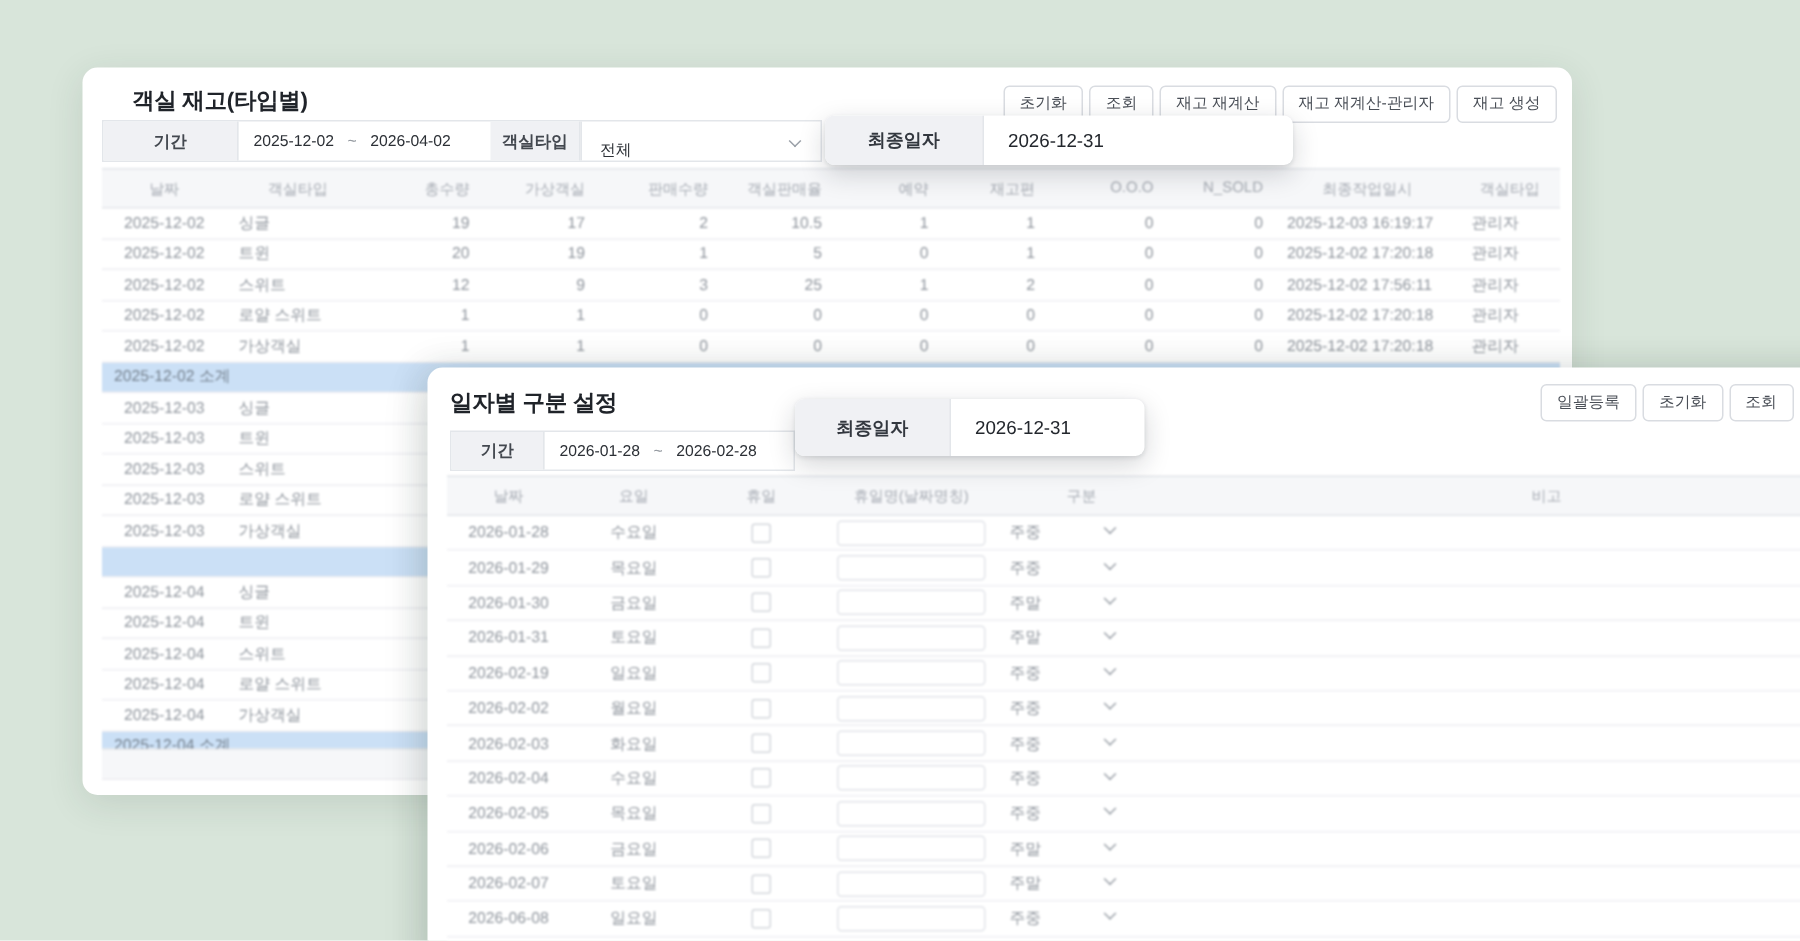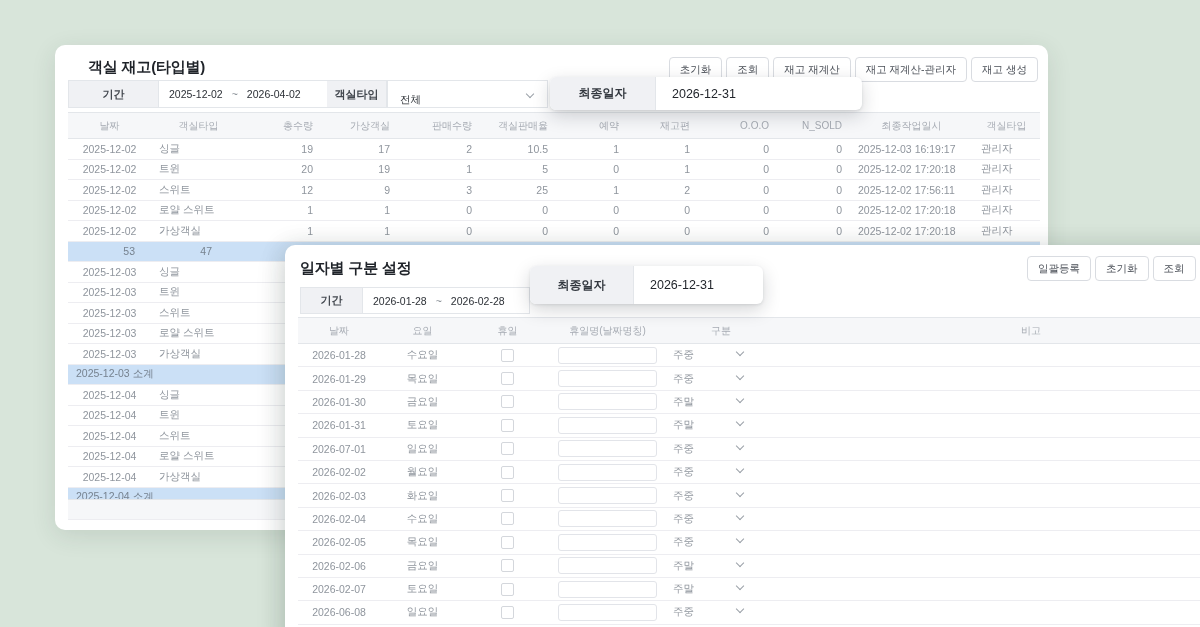--- a/index.html
+++ b/index.html
@@ -184,20 +184,21 @@
           <div class="td align-r" style="width: 82px;">0</div>
           <div class="td align-r" style="width: 76px;">0</div>
           <div class="td align-r" style="width: 71px;">0</div>
           <div class="td align-r" style="width: 71px;">0</div>
           <div class="td align-r" style="width: 79px;">0</div>
           <div class="td align-r" style="width: 73px;">0</div>
           <div class="td " style="width: 123px;">2025-12-02 17:20:18</div>
           <div class="td " style="width: 67px;">관리자</div>
         </div>
         <div class="tr subtotal">
+          <div class="td " style="width: 178px;">2025-12-02 소계</div>
           <div class="td align-r" style="width: 75px;">53</div>
           <div class="td align-r" style="width: 77px;">47</div>
           <div class="td align-r" style="width: 82px;">6</div>
           <div class="td align-r" style="width: 76px;">11.3</div>
           <div class="td align-r" style="width: 71px;">2</div>
           <div class="td align-r" style="width: 71px;">4</div>
           <div class="td align-r" style="width: 79px;">0</div>
           <div class="td align-r" style="width: 73px;">0</div>
           <div class="td " style="width: 123px;"></div>
           <div class="td " style="width: 67px;"></div>
@@ -266,21 +267,20 @@
           <div class="td align-r" style="width: 82px;"></div>
           <div class="td align-r" style="width: 76px;"></div>
           <div class="td align-r" style="width: 71px;"></div>
           <div class="td align-r" style="width: 71px;"></div>
           <div class="td align-r" style="width: 79px;"></div>
           <div class="td align-r" style="width: 73px;"></div>
           <div class="td " style="width: 123px;"></div>
           <div class="td " style="width: 67px;"></div>
         </div>
         <div class="tr subtotal">
-          <div class="td " style="width: 178px;">2025-12-03 소계</div>
           <div class="td align-r" style="width: 75px;"></div>
           <div class="td align-r" style="width: 77px;"></div>
           <div class="td align-r" style="width: 82px;"></div>
           <div class="td align-r" style="width: 76px;"></div>
           <div class="td align-r" style="width: 71px;"></div>
           <div class="td align-r" style="width: 71px;"></div>
           <div class="td align-r" style="width: 79px;"></div>
           <div class="td align-r" style="width: 73px;"></div>
           <div class="td " style="width: 123px;"></div>
           <div class="td " style="width: 67px;"></div>
@@ -467,21 +467,21 @@
           </div>
           <div class="td" style="width: 112px;">
             <div class="sel">
               <div>주말</div>
               <div class="chev"></div>
             </div>
           </div>
           <div class="td" style="flex: 1 1 0%;"></div>
         </div>
         <div class="tr">
-          <div class="td align-c" style="width: 82px;">2026-07-01</div>
+          <div class="td align-c" style="width: 82px;">2026-02-19</div>
           <div class="td align-c" style="width: 85px;">일요일</div>
           <div class="td align-c" style="width: 85px;">
             <div class="cb"></div>
           </div>
           <div class="td align-c" style="width: 115px;">
             <div class="inp"></div>
           </div>
           <div class="td" style="width: 112px;">
             <div class="sel">
               <div>주중</div>

